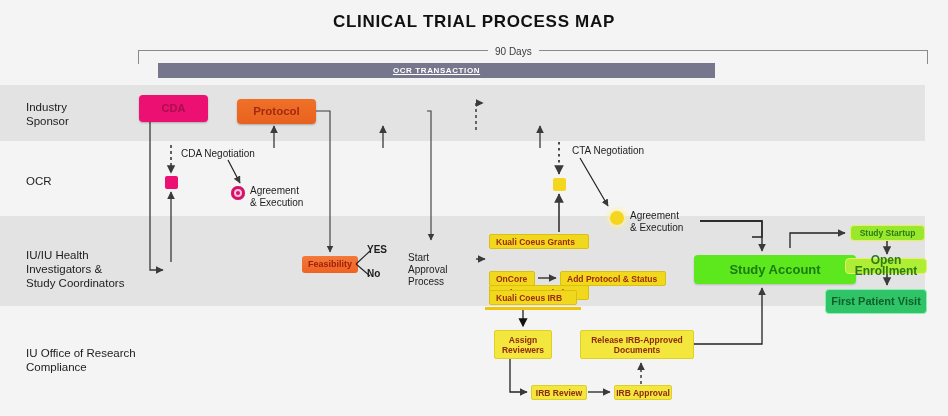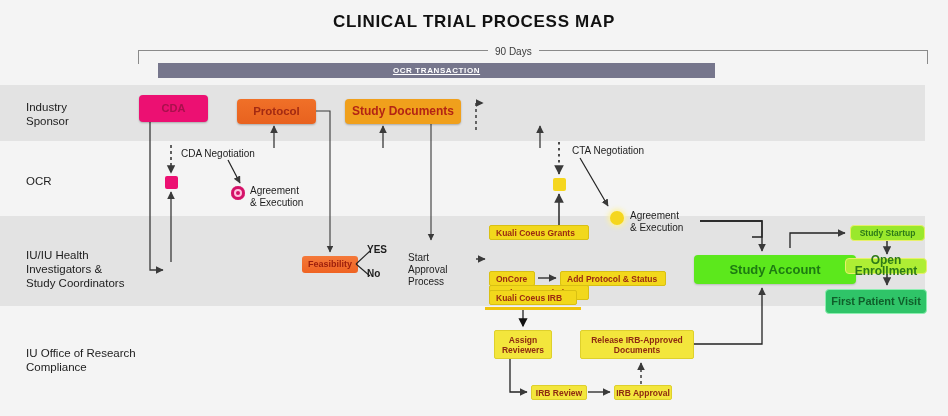--- a/index.html
+++ b/index.html
@@ -183,21 +183,21 @@
     border: 1px solid #d9c013;
     color: #9a2a12;
     font-size: 8.5px;
     font-weight: bold;
     display: flex;
     align-items: center;
     padding-left: 6px;
     border-radius: 2px;
     line-height: 10px;
   }
-  #node-kuali-grants { left: 489px; top: 225px; width: 100px; height: 15px; }
+  #node-kuali-grants { left: 489px; top: 234px; width: 100px; height: 15px; }
   #node-budget-negotiation { left: 489px; top: 252px; width: 100px; height: 15px; margin-top: 33px; }
   #node-oncore { left: 489px; top: 271px; width: 46px; height: 15px; }
   #node-add-protocol { left: 560px; top: 271px; width: 106px; height: 15px; }
   #node-kuali-irb { left: 489px; top: 290px; width: 88px; height: 15px; }
 
   
   #kuali-underline {
     position: absolute;
     left: 485px; top: 307px;
     width: 96px; height: 3px;
@@ -325,21 +325,20 @@
 
     <path d="M790,248 L790,233 L845,233" stroke="#222" stroke-width="1.3" fill="none" marker-end="url(#ah-dark)"></path>
 
     <path d="M887,241 L887,254" stroke="#222" stroke-width="1.4" fill="none" marker-end="url(#ah-dark)"></path>
 
     <path d="M887,274 L887,285" stroke="#222" stroke-width="1.4" fill="none" marker-end="url(#ah-dark)"></path>
   </svg>
 
   <div class="node" id="node-cda">CDA</div>
   <div class="node" id="node-protocol">Protocol</div>
-  <div class="node" id="node-study-documents">Study Documents</div>
 
   <div class="marker-square" id="marker-cda"></div>
   <div class="marker-square" id="marker-cta"></div>
   <div class="marker-circle" id="marker-cda-agreement"></div>
   <div class="marker-circle" id="marker-cta-agreement"></div>
 
   <div class="annot" id="annot-cda-negotiation">CDA Negotiation</div>
   <div class="annot" id="annot-cda-agreement">Agreement<br>&amp; Execution</div>
   <div class="annot" id="annot-cta-negotiation">CTA Negotiation</div>
   <div class="annot" id="annot-cta-agreement">Agreement<br>&amp; Execution</div>

